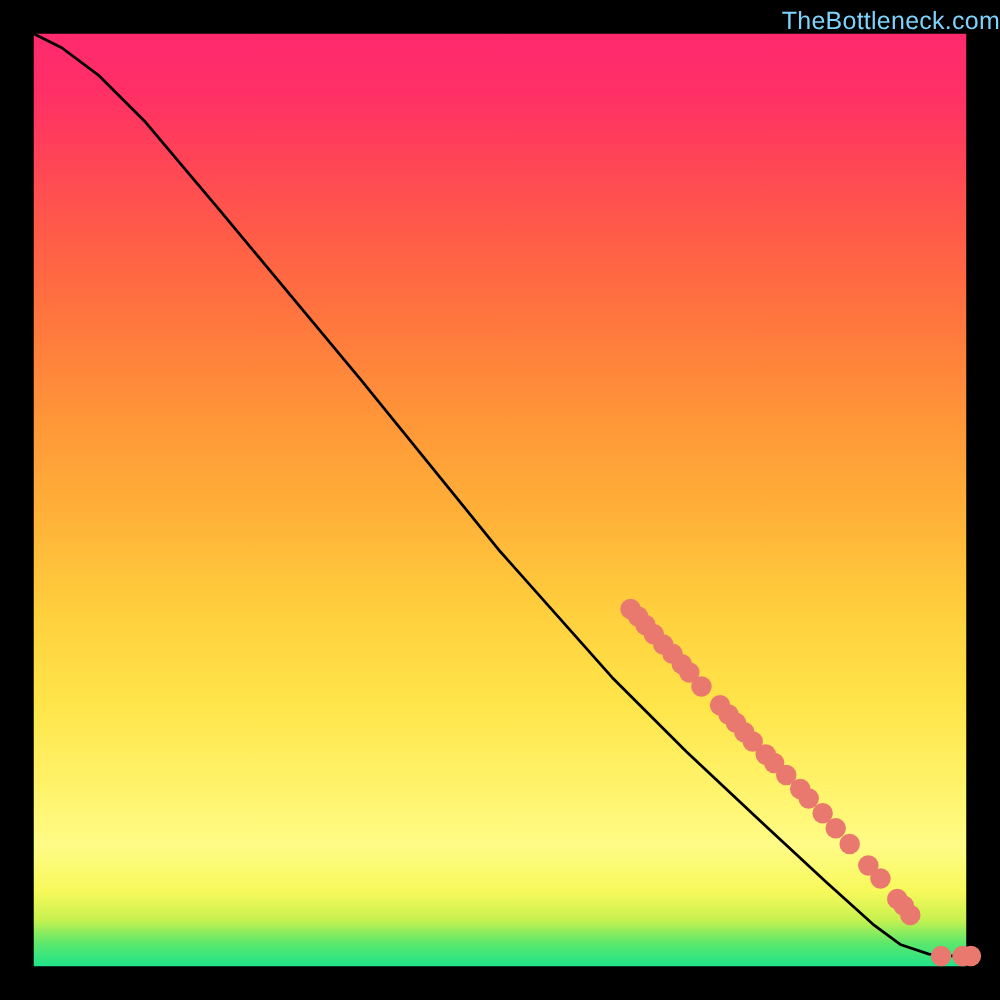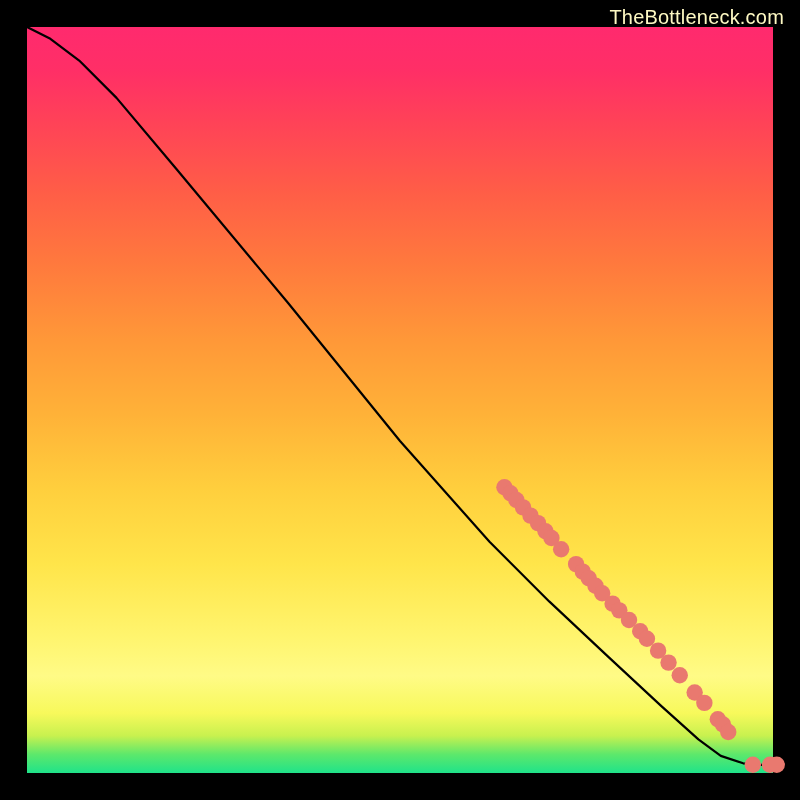--- a/index.html
+++ b/index.html
@@ -39,22 +39,22 @@
       #ff7a3d 68%,
       #ff5d47 78%,
       #ff4059 88%,
       #ff2f66 94%,
       #ff2a6e 100%
     );
   }
   .watermark {
     position: absolute;
     top: 6px;
-    right: 16px;
-    color: #fef9c3;
+    right: 0;
+    color: #7dd3fc;
     font-size: 20px;
     font-weight: 500;
     letter-spacing: 0.2px;
     user-select: none;
   }
   svg.overlay {
     position: absolute;
     left: 0;
     top: 0;
     width: 746px;

